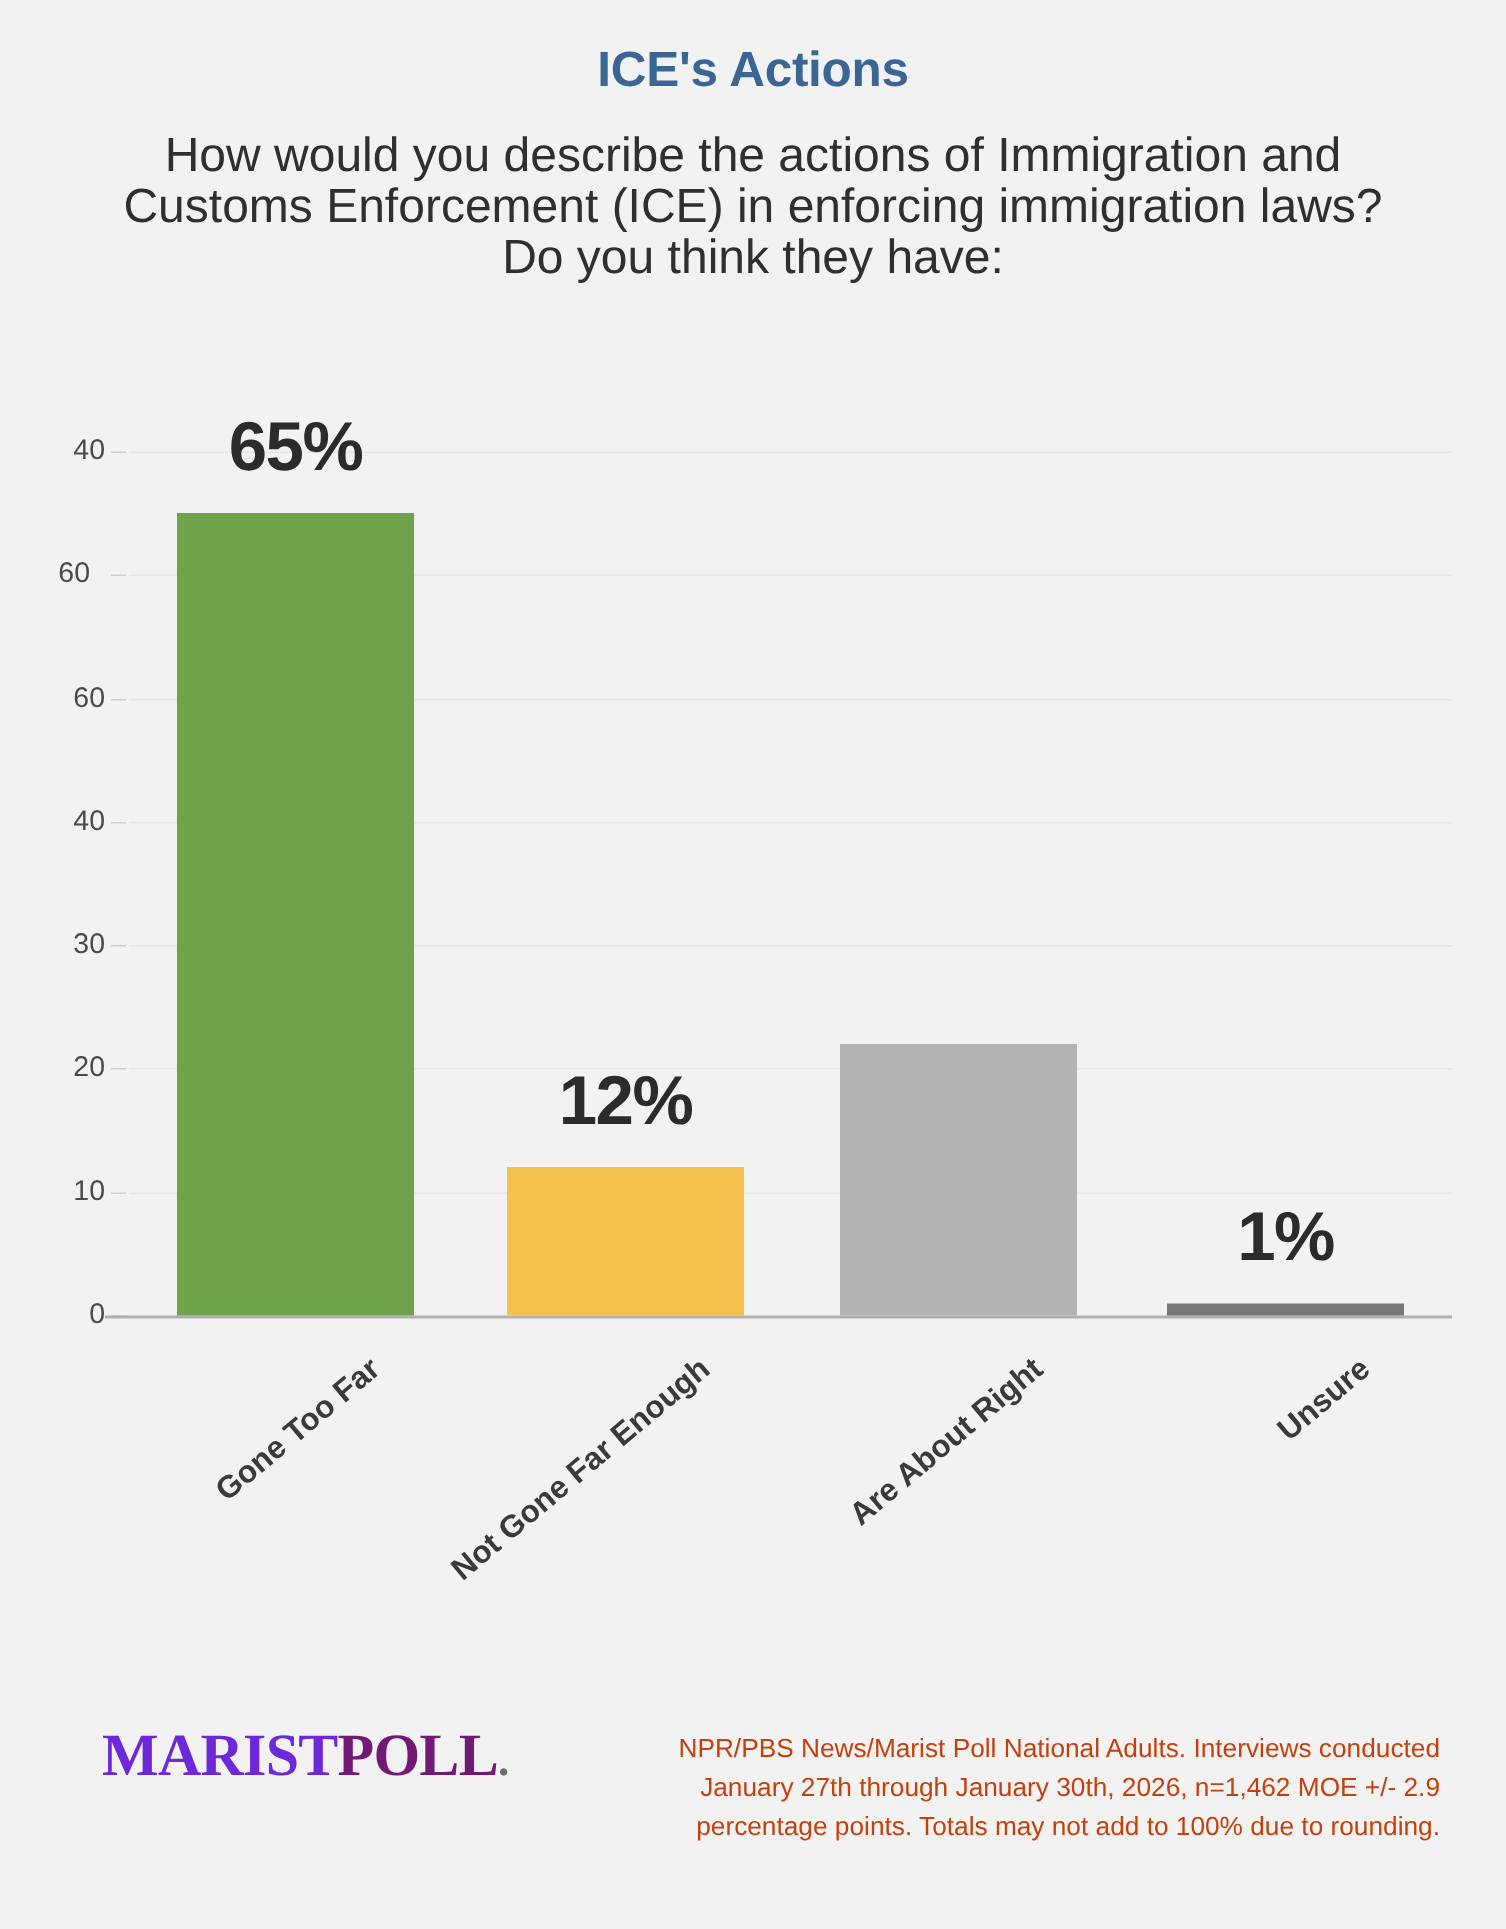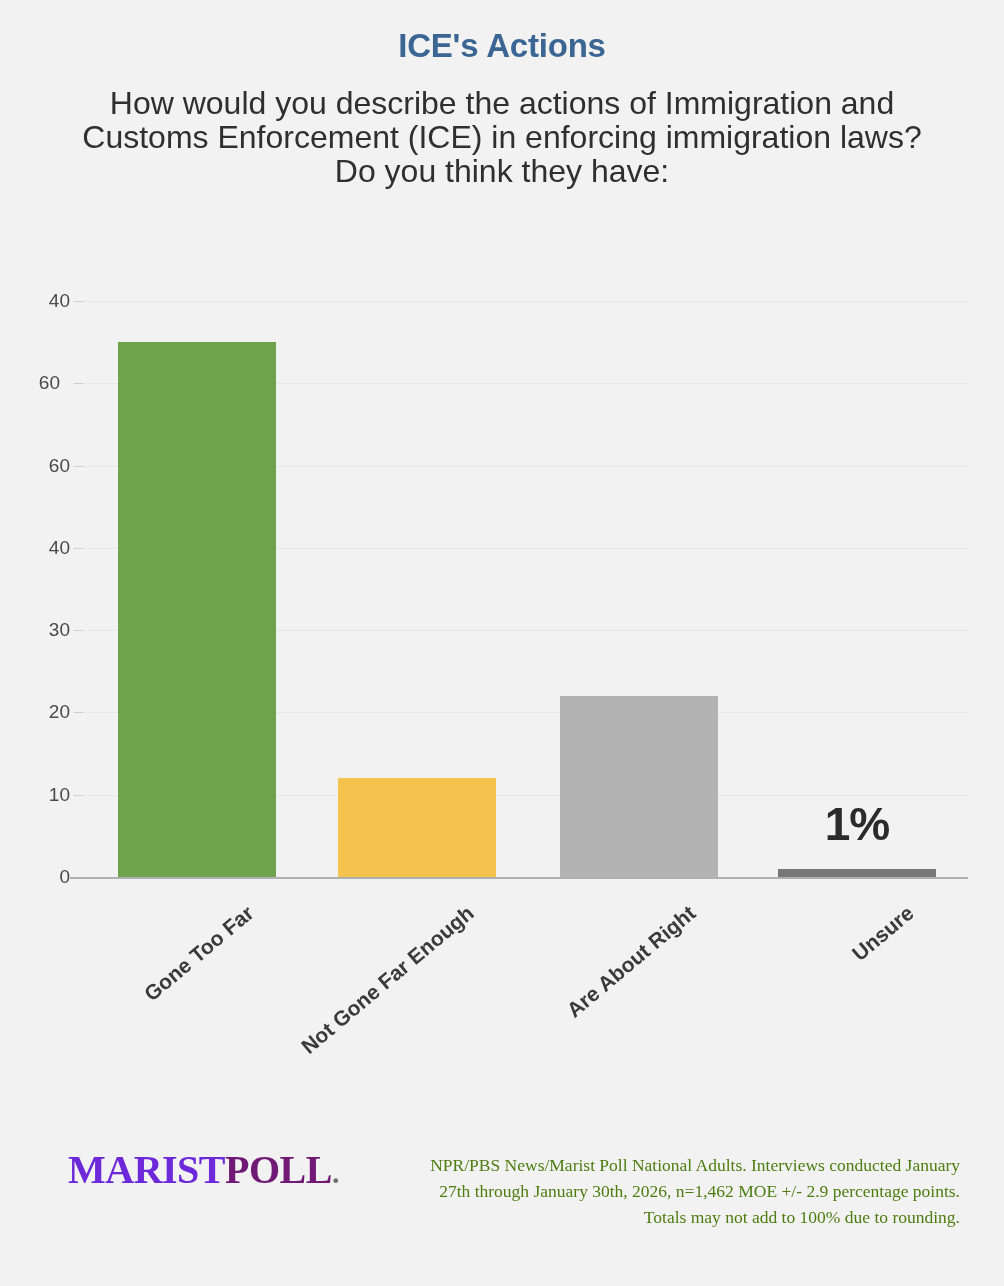--- a/index.html
+++ b/index.html
@@ -130,22 +130,21 @@
   .logo .dot    { color: #6d6e70; font-size: 30px; }
 
   .footnote {
     position: absolute;
     right: 44px;
     top: 1152px;
     width: 530px;
     text-align: right;
     font-size: 17.5px;
     line-height: 26px;
-    color: #4d7c0f;
-    font-family: Liberation Serif, serif;
+    color: #c2410c;
   }
 </style>
 </head>
 <body>
 
 <div id="page">
 
   <div class="chart-title">ICE's Actions</div>
   <div class="chart-subtitle">How would you describe the actions of Immigration and Customs Enforcement (ICE) in enforcing immigration laws? Do you think they have:</div>
 
@@ -168,22 +167,24 @@
       <div class="ytick-dash" style="top: 465.571px;"></div>
       <div class="ytick" style="left: 14px; top: 455.571px;">60</div>
       <div class="gridline" style="top: 383.286px;"></div>
       <div class="ytick-dash" style="top: 383.286px;"></div>
       <div class="ytick" style="left: 4px; top: 373.286px;">60</div>
       <div class="gridline" style="top: 301px;"></div>
       <div class="ytick-dash" style="top: 301px;"></div>
       <div class="ytick" style="left: 14px; top: 291px;">40</div>
       <div class="axis-line" style="top: 877px;"></div>
       <div class="bar" style="left: 118px; width: 158px; height: 534.857px; top: 342.143px; bottom: auto; background: rgb(111, 163, 75);"></div>
+      <div class="bar-value" style="top: 270.143px; left: 78px; width: 238px; text-align: center;">65%</div>
       <div class="xlabel" style="left: 243px; top: 901px; transform-origin: left top; transform: rotate(-40deg) translate(-100%, 0px);">Gone Too Far</div>
       <div class="bar" style="left: 338px; width: 158px; height: 98.7429px; top: 778.257px; bottom: auto; background: rgb(245, 194, 78);"></div>
+      <div class="bar-value" style="top: 706.257px; left: 298px; width: 238px; text-align: center;">12%</div>
       <div class="xlabel" style="left: 463px; top: 901px; transform-origin: left top; transform: rotate(-40deg) translate(-100%, 0px);">Not Gone Far Enough</div>
       <div class="bar" style="left: 560px; width: 158px; height: 181.029px; top: 695.971px; bottom: auto; background: rgb(179, 179, 179);"></div>
       <div class="xlabel" style="left: 685px; top: 901px; transform-origin: left top; transform: rotate(-40deg) translate(-100%, 0px);">Are About Right</div>
       <div class="bar" style="left: 778px; width: 158px; height: 8.22857px; top: 868.771px; bottom: auto; background: rgb(119, 119, 119);"></div>
       <div class="bar-value" style="top: 796.771px; left: 738px; width: 238px; text-align: center;">1%</div>
       <div class="xlabel" style="left: 903px; top: 901px; transform-origin: left top; transform: rotate(-40deg) translate(-100%, 0px);">Unsure</div>
     </div>
 
   <div class="logo"><span class="marist">MARIST</span><span class="poll">POLL</span><span class="dot">.</span></div>
 

